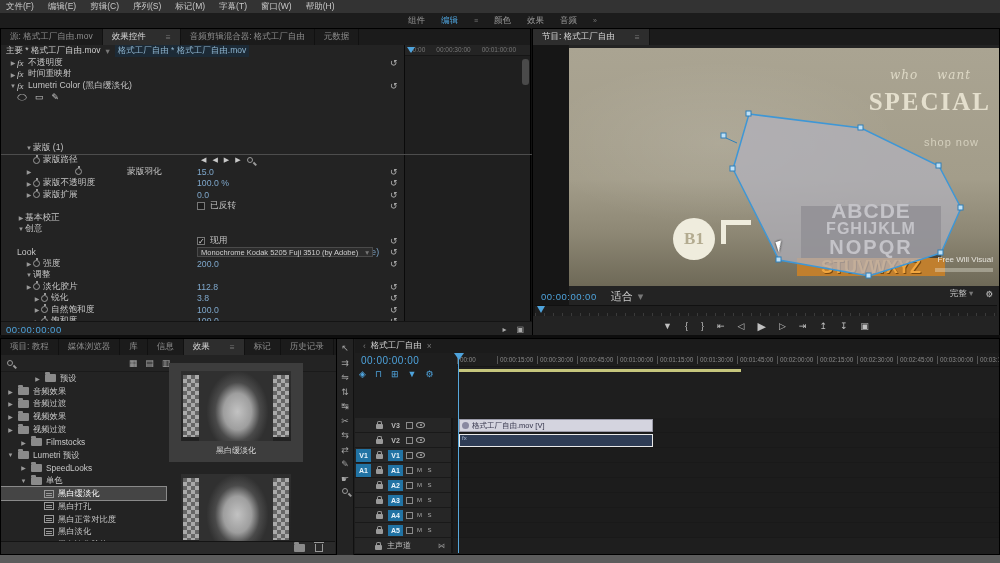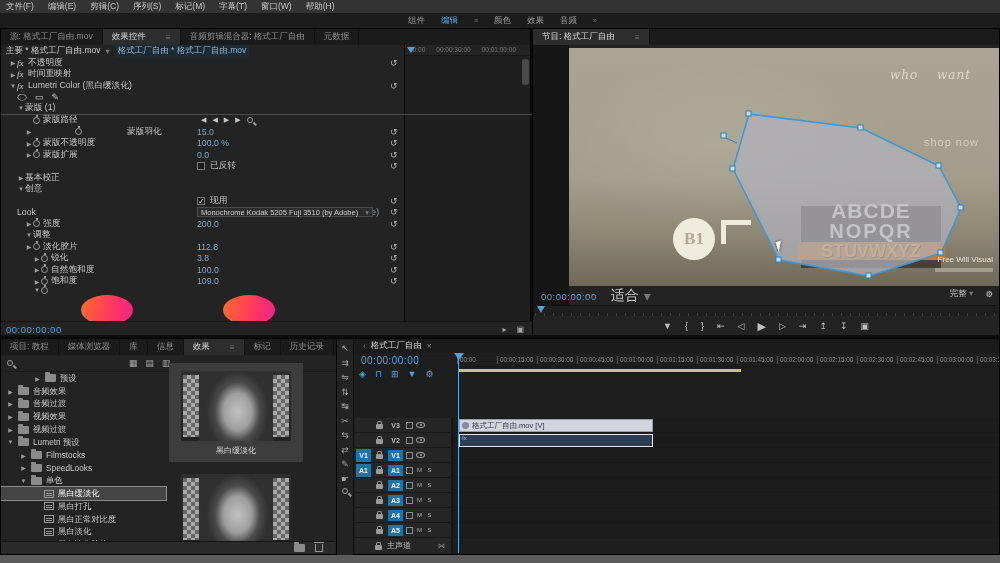--- a/index.html
+++ b/index.html
@@ -66,21 +66,21 @@
   .ov-blocks div.r { position:relative; font-weight:bold; color:#f3f0e6; text-shadow:1px 1px 0 #4a443a; line-height:1; }
   .r1 { font-size:21px; letter-spacing:1px; }
   .r2 { font-size:16px; letter-spacing:1px; }
   .r3 { font-size:20px; letter-spacing:2px; }
   .r4 { font-size:18px; letter-spacing:0px; color:#f2a63e !important; background:#c07f2e; text-shadow:1px 1px 0 #7a4a10 !important; margin-top:1px; }
   .ov-wm { position:absolute; right:6px; bottom:22px; font-size:8px; color:#f0efe8; opacity:.9; }
   .ov-wm-sub { position:absolute; right:6px; bottom:14px; width:58px; height:4px; background:rgba(240,240,230,.35); }
   #mask-svg { position:absolute; left:0; top:0; }
   #pm-cursor { position:absolute; left:208px; top:193px; width:0; height:0; border-left:6px solid #fff; border-bottom:11px solid transparent; transform:rotate(-18deg); filter:drop-shadow(0 0 1px #000); }
   #pm-tcrow { position:absolute; left:0; top:259px; width:100%; height:16px; display:flex; align-items:center; gap:14px; padding-left:8px; }
-  #pm-tcrow .dd { color:#c9c9c9; font-size:14px; display:flex; gap:5px; align-items:center; }
+  #pm-tcrow .dd { color:#c9c9c9; font-size:11px; display:flex; gap:5px; align-items:center; }
   #pm-right { position:absolute; right:6px; top:259px; display:flex; gap:12px; align-items:center; font-size:8.5px; color:#c9c9c9; }
   #pm-scrub { position:absolute; left:2px; top:276px; right:2px; height:12px; background:#1e1e1e; border-top:1px solid #111;
       background-image:repeating-linear-gradient(90deg,#3a3a3a 0 1px,transparent 1px 9px); background-position:0 bottom; background-size:100% 4px; background-repeat:repeat-x; }
   #pm-scrub .ph { position:absolute; left:2px; top:0; width:0; height:0; border-left:4px solid transparent; border-right:4px solid transparent; border-top:7px solid #4ea3dc; }
   #pm-transport { position:absolute; left:0; bottom:0; width:100%; height:20px; display:flex; align-items:center; justify-content:center; gap:13px; color:#c0c0c0; font-size:9px; background:#232323; }
   #pm-transport .play { font-size:11px; }
 
   
   #fxp { left:0; top:338px; width:402px; height:217px; }
   #fx-search { height:17px; display:flex; align-items:center; gap:6px; padding-left:6px; background:#232323; border-bottom:1px solid #1a1a1a; }
@@ -221,21 +221,21 @@
           <span class="fx">fx</span>
           <span>Lumetri Color (黑白缓淡化)</span>
           <span class="reset">↺</span>
         </div>
         <div class="ecrow" style="padding-left: 8px;">
           <span class="tw"></span>
           <span class="mtool" style="display: inline-block; transform: scaleY(0.7);">◯</span>
           <span class="mtool">▭</span>
           <span class="mtool">✎</span>
         </div>
-        <div class="ecrow sep" style="padding-left: 16px;">
+        <div class="ecrow sep" style="padding-left: 24px; margin-top: 40px;">
           <span class="tw">▼</span>
           <span>蒙版 (1)</span>
         </div>
         <div class="ecrow" style="padding-left: 24px;">
           <span class="tw"></span>
           <span class="sw"></span>
           <span>蒙版路径</span>
           <span class="kfnav">
             <span>◀</span>
             <span>◀</span>
@@ -353,26 +353,28 @@
   <div class="panel" id="pm">
     <div class="ptabs">
         <div class="ptab active">
           <span>节目: 格式工厂自由</span>
           <span class="menu-g">≡</span>
         </div>
       </div>
     <div id="pm-black-l"></div>
     <div id="pm-video">
       <div class="ov-script">who want</div>
+      <div class="ov-special">SPECIAL</div>
       <div class="ov-shop">shop now</div>
       <div class="ov-b1">B1</div>
       <div class="ov-bracket"></div>
       <div class="ov-blocks">
         <div class="shadowbox"></div>
       <div class="r r1">ABCDE</div>
+          <div class="r r2">FGHIJKLM</div>
           <div class="r r3">NOPQR</div>
           <div class="r r4">STUVWXYZ</div>
         </div>
       <svg id="mask-svg" width="430" height="238" viewBox="0 0 430 238">
         <polygon points="180,66 292,80 370,118 392,160 372,205 300,228 210,212 164,121" fill="rgba(178,178,188,0.72)" stroke="#3e97d6" stroke-width="1.5"></polygon>
         <g fill="#bfe0f5" stroke="#2f7fb8" stroke-width="1">
           <rect x="177" y="63" width="5" height="5"></rect>
             <rect x="289" y="77" width="5" height="5"></rect>
           <rect x="367" y="115" width="5" height="5"></rect>
             <rect x="389" y="157" width="5" height="5"></rect>
@@ -470,29 +472,29 @@
         <div class="trow" style="padding-left: 6px;">
           <span class="tw">▶</span>
           <span class="folder"></span>
           <span>视频效果</span>
         </div>
         <div class="trow" style="padding-left: 6px;">
           <span class="tw">▶</span>
           <span class="folder"></span>
           <span>视频过渡</span>
         </div>
+        <div class="trow" style="padding-left: 19px;">
+          <span class="tw">▶</span>
+          <span class="folder"></span>
+          <span>Filmstocks</span>
+        </div>
         <div class="trow" style="padding-left: 6px;">
           <span class="tw">▼</span>
           <span class="folder"></span>
           <span>Lumetri 预设</span>
-        </div>
-        <div class="trow" style="padding-left: 19px;">
-          <span class="tw">▶</span>
-          <span class="folder"></span>
-          <span>Filmstocks</span>
         </div>
         <div class="trow" style="padding-left: 19px;">
           <span class="tw">▶</span>
           <span class="folder"></span>
           <span>SpeedLooks</span>
         </div>
         <div class="trow" style="padding-left: 19px;">
           <span class="tw">▼</span>
           <span class="folder"></span>
           <span>单色</span>

